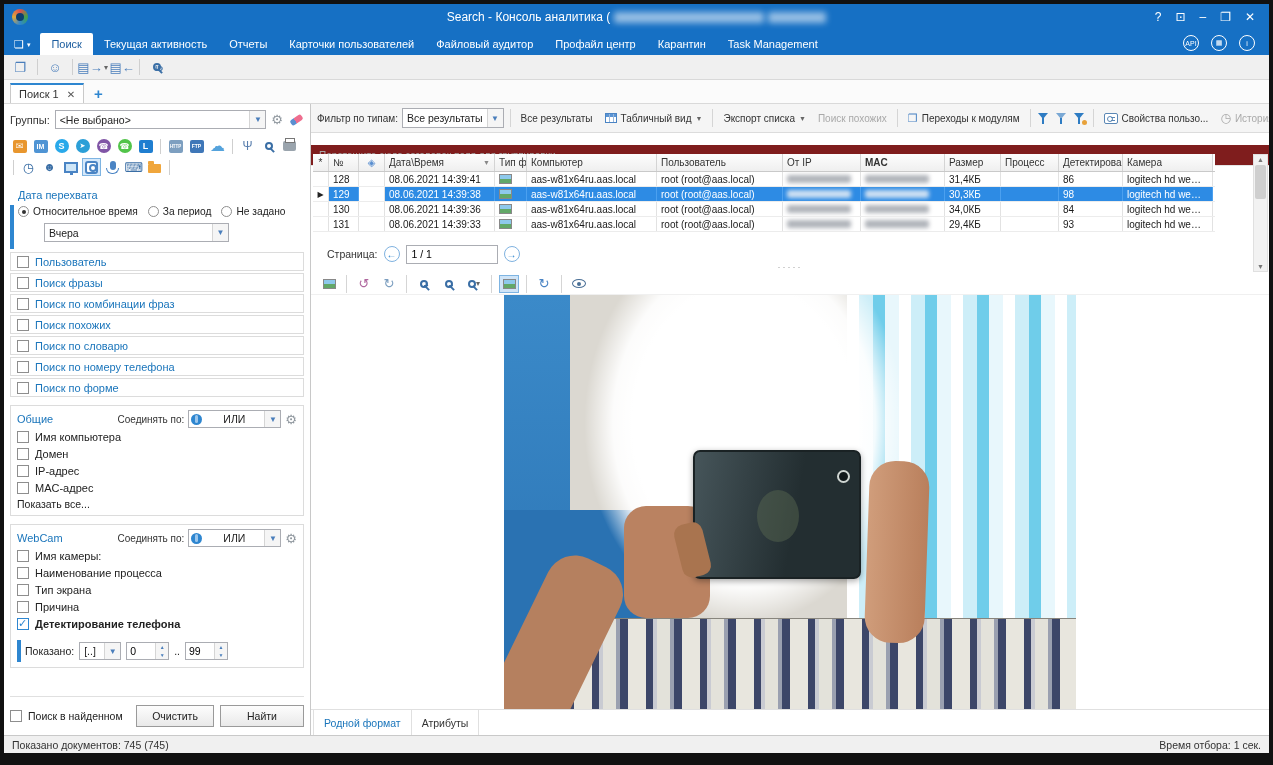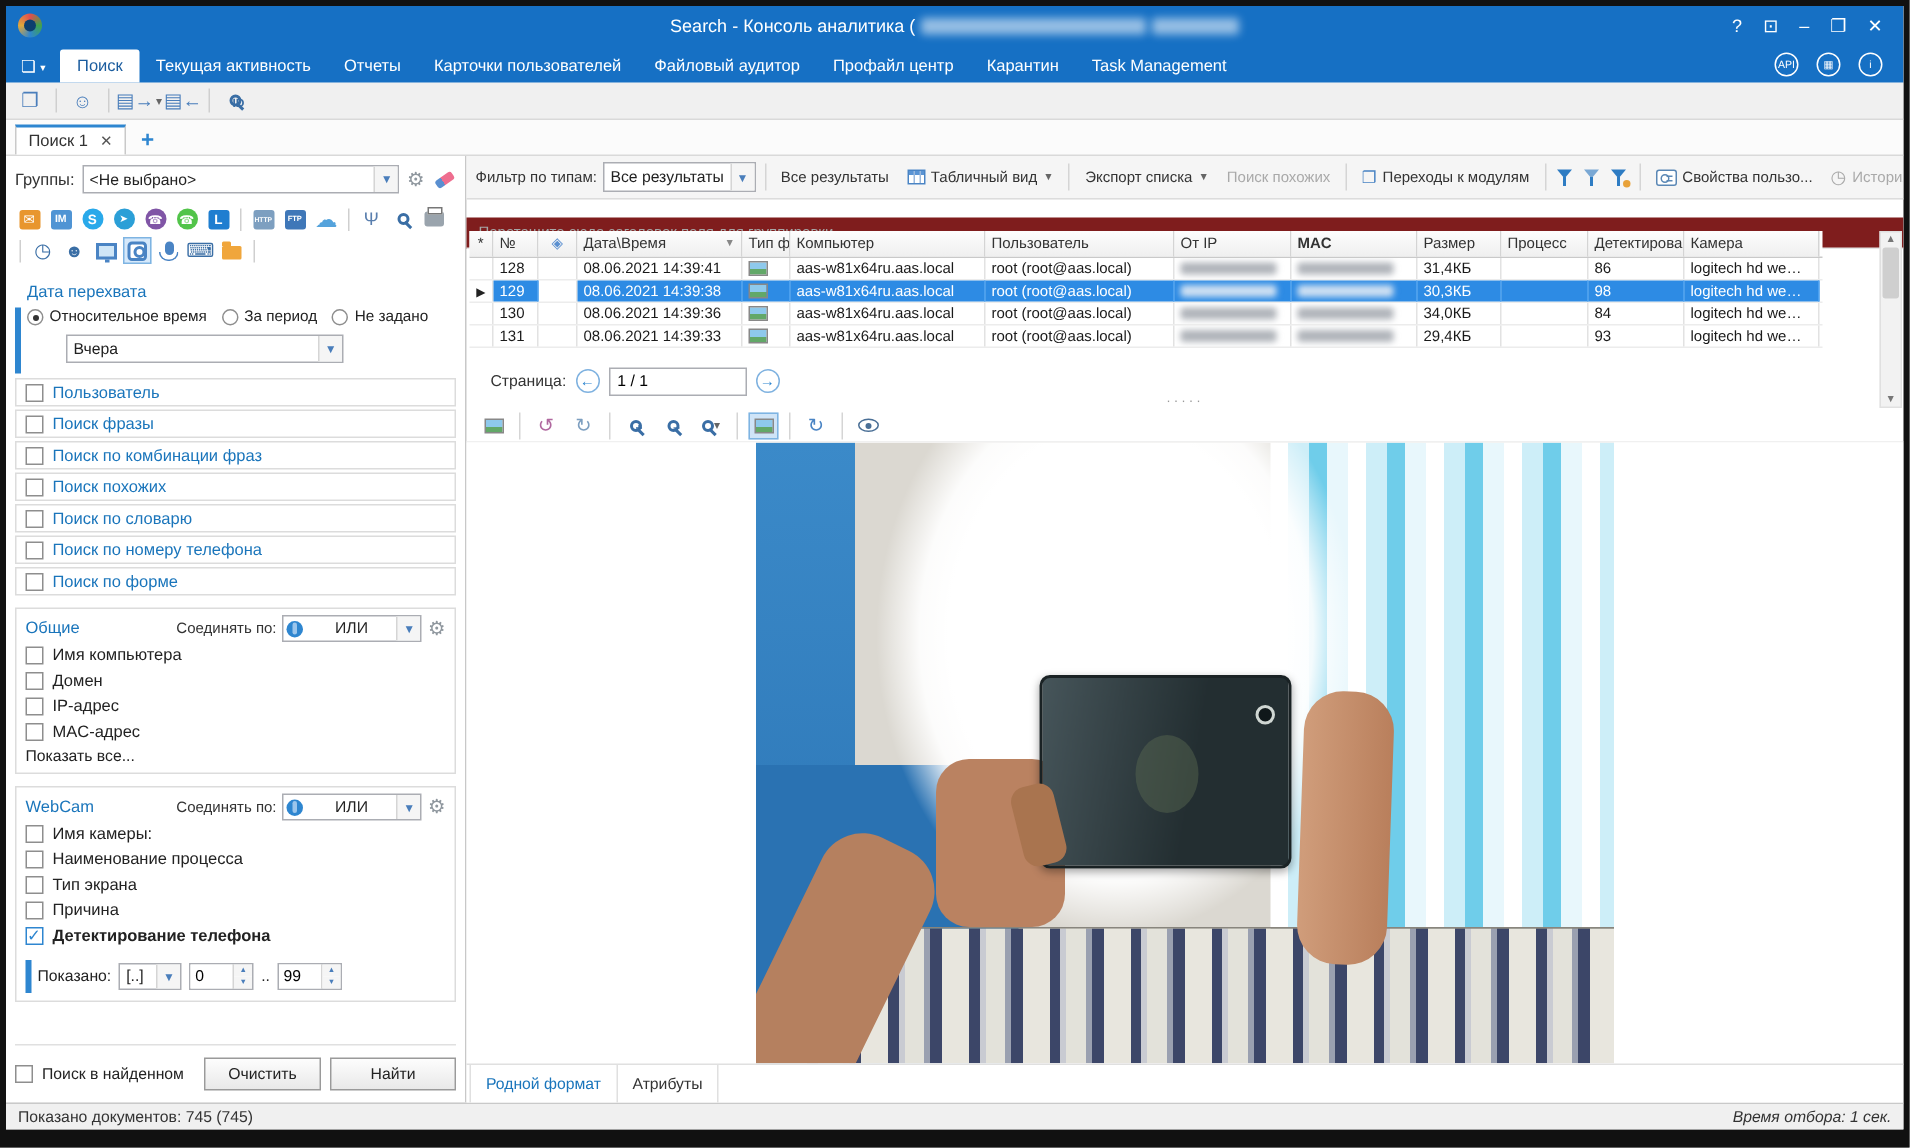--- a/index.html
+++ b/index.html
@@ -179,21 +179,21 @@
   .ph-phone::before{content:"";position:absolute;left:38%;top:30%;width:42px;height:52px;background:#5a6a52;opacity:.45;border-radius:50%;}
   .ph-thumb{left:30.5%;top:55%;width:5%;height:13%;background:#a9744f;border-radius:10px;transform:rotate(-14deg);}
   .ph-handr{left:63.5%;top:40%;width:10.5%;height:44%;background:linear-gradient(90deg,#d09d7b,#b97f5c);border-radius:26px;transform:rotate(2deg);}
 
   .vtabs{position:absolute;left:0;right:0;bottom:0;height:26px;background:#fff;border-top:1px solid #e0e0e0;display:flex;align-items:stretch;padding-left:2px;}
   .vtab{font-size:10.5px;display:flex;align-items:center;padding:0 10px;border-right:1px solid #e0e0e0;color:#333;}
   .vtab.active{color:#1a75bb;border-left:1px solid #e0e0e0;}
 
   
   .statusbar{height:18px;background:#f0f0f0;border-top:1px solid #c9c9c9;display:flex;align-items:center;font-size:10.5px;color:#333;padding:0 8px;flex:0 0 auto;}
-  .statusbar .sright{margin-left:auto;font-style:italic;}
+  .statusbar .sright{margin-left:auto;}
 </style>
 </head>
 <body>
 
 <div id="frame">
 <div id="app">
 
   <div class="titlebar">
     <div class="applogo"></div>
     <div class="tb-title">

